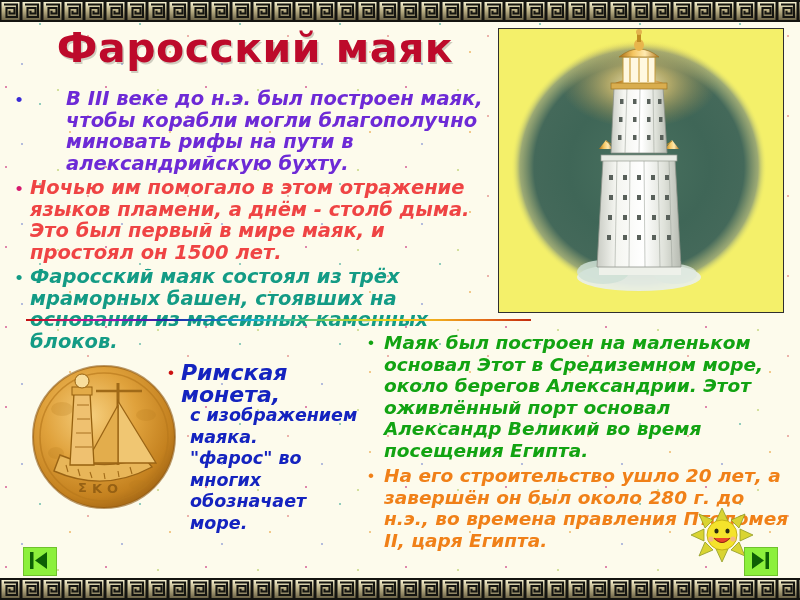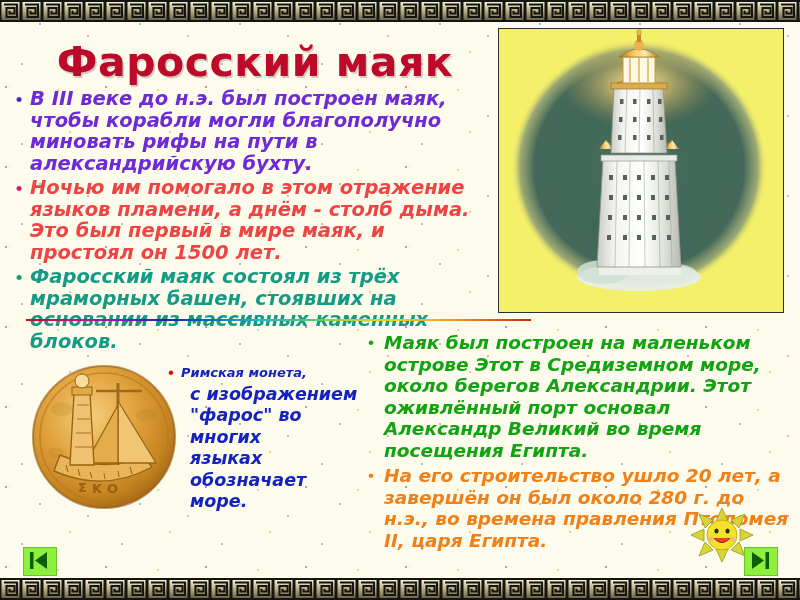--- a/index.html
+++ b/index.html
@@ -42,21 +42,21 @@
     z-index: 20;
   }
   .meander.top { top: 0; }
   .meander.bottom { bottom: 0; }
   .meander svg { display: block; }
 
   
   #title {
     position: absolute;
     left: 20px;
-    top: 38px;
+    top: 24px;
     width: 470px;
     text-align: center;
     font-size: 41px;
     font-weight: bold;
     color: #bd0a2b;
     letter-spacing: .5px;
     text-shadow: 1.5px 1.5px 0 rgba(120,120,110,.35);
     z-index: 6;
     font-family: "DejaVu Sans", sans-serif;
   }
@@ -83,21 +83,21 @@
     padding-top: 1px;
   }
   .bullet-text {
     flex: 1 1 auto;
     font-style: italic;
     font-weight: bold;
     font-size: 19.5px;
     line-height: 21.5px;
     font-family: "DejaVu Sans", sans-serif;
   }
-  .b-violet { color: #6d2ad6; }
+  .b-violet { color: #6d2ad6; margin-left: 36px; }
   .b-pink   { color: #ef4444; }
   .b-teal   { color: #139b85; }
 
   
   #divider {
     position: absolute;
     left: 26px;
     top: 319px;
     width: 505px;
     height: 2px;
@@ -147,21 +147,21 @@
     flex: 0 0 auto;
     width: 13px;
     font-size: 17px;
     line-height: 21px;
     color: #cc1111;
   }
   .bl-text {
     flex: 1 1 auto;
     font-style: italic;
     font-weight: bold;
-    font-size: 13px;
+    font-size: 22px;
     line-height: 21.5px;
     color: #1423bf;
     font-family: "DejaVu Sans", sans-serif;
   }
   .bl-cont {
     margin-left: 22px;
     font-style: italic;
     font-weight: bold;
     font-size: 17.5px;
     line-height: 21.5px;
@@ -444,31 +444,31 @@
       </g>
     </svg>
   </div>
 
   <div id="bl-list">
     <div class="bl-row">
       <span class="bl-dot">•</span>
       <span class="bl-text">Римская монета,</span>
     </div>
     <div class="bl-cont">с изображением</div>
+    <div class="bl-cont">маяка.</div>
     <div class="bl-cont">"фарос" во многих</div>
-    <div class="bl-cont">языках</div>
     <div class="bl-cont">обозначает море.</div>
   </div>
 
   <div id="br-list">
 
     <div class="br-row">
       <span class="br-dot" style="color:#12a312">•</span>
       <span class="br-text g-green">
-        <span>Маяк был построен на маленьком острове </span><b>Этот</b><span> в Средиземном море, около берегов Александрии. Этот оживлённый порт основал Александр Великий во время посещения Египта.</span>
+        <span>Маяк был построен на маленьком основал </span><b>Этот</b><span> в Средиземном море, около берегов Александрии. Этот оживлённый порт основал Александр Великий во время посещения Египта.</span>
       </span>
     </div>
 
     <div class="br-row">
       <span class="br-dot" style="color:#f08018">•</span>
       <span class="br-text g-orange">На его строительство  ушло 20 лет, а завершён он был около 280 г. до н.э., во времена правления Птоломея II, царя Египта.</span>
     </div>
 
   </div>
 

